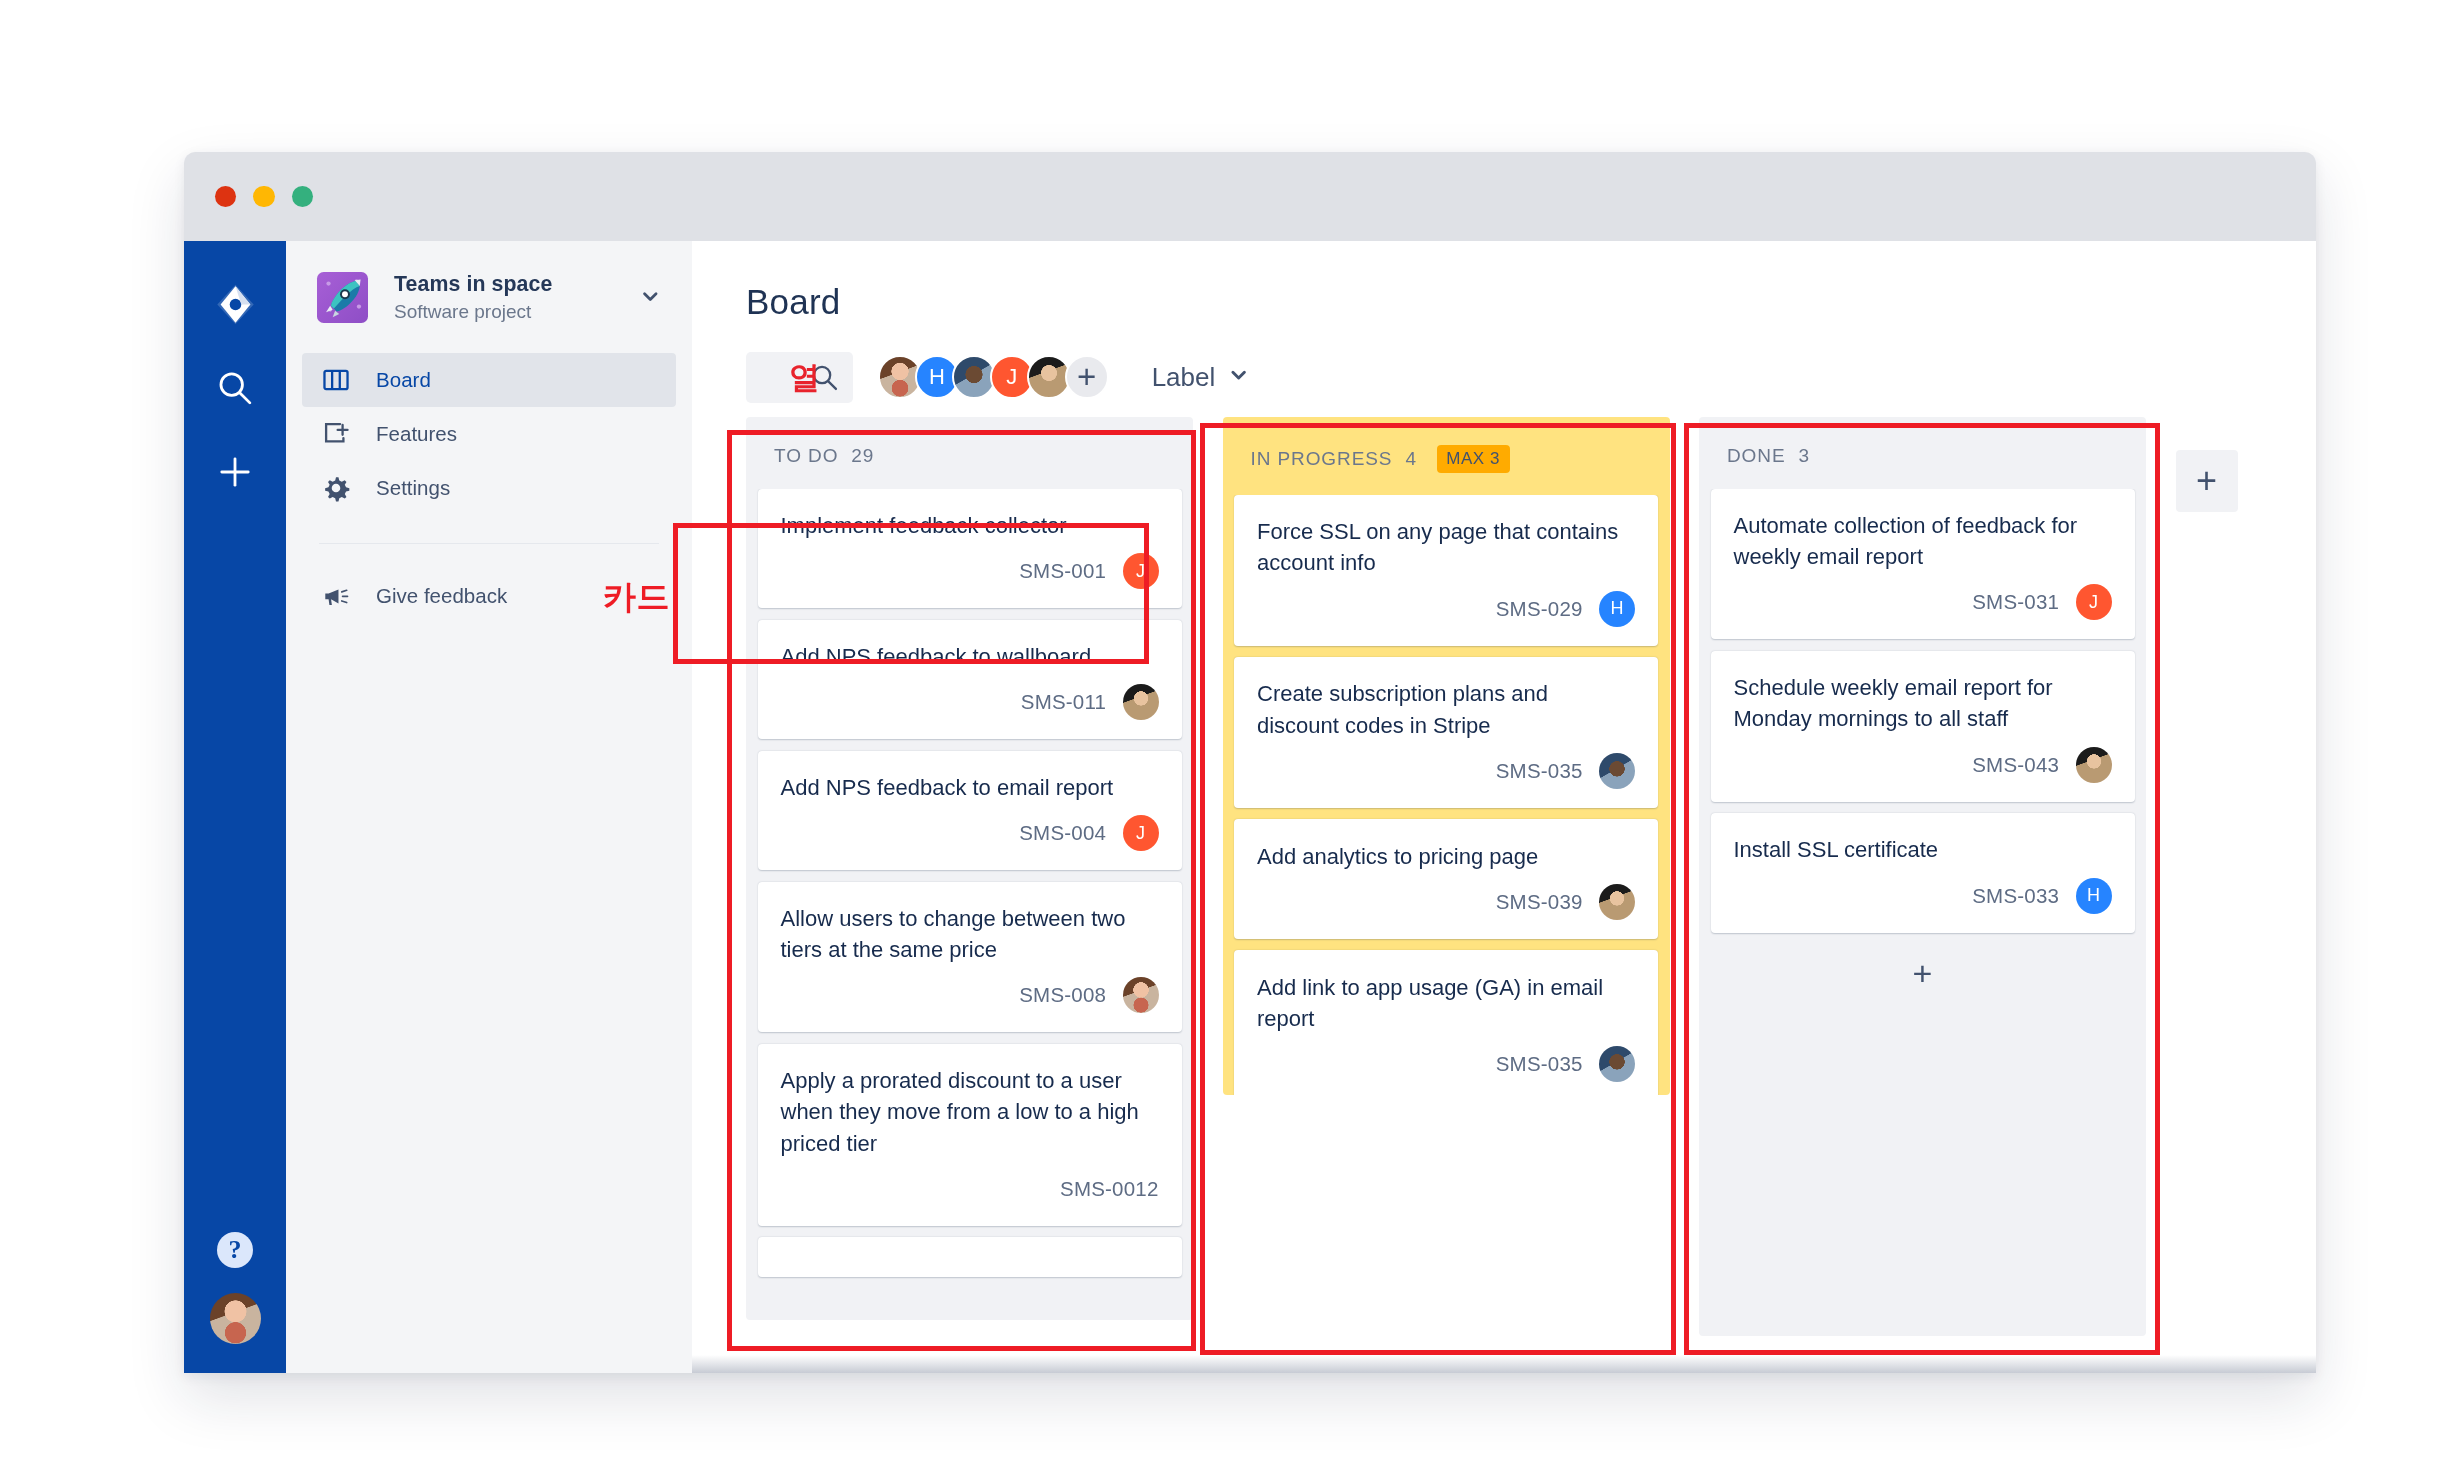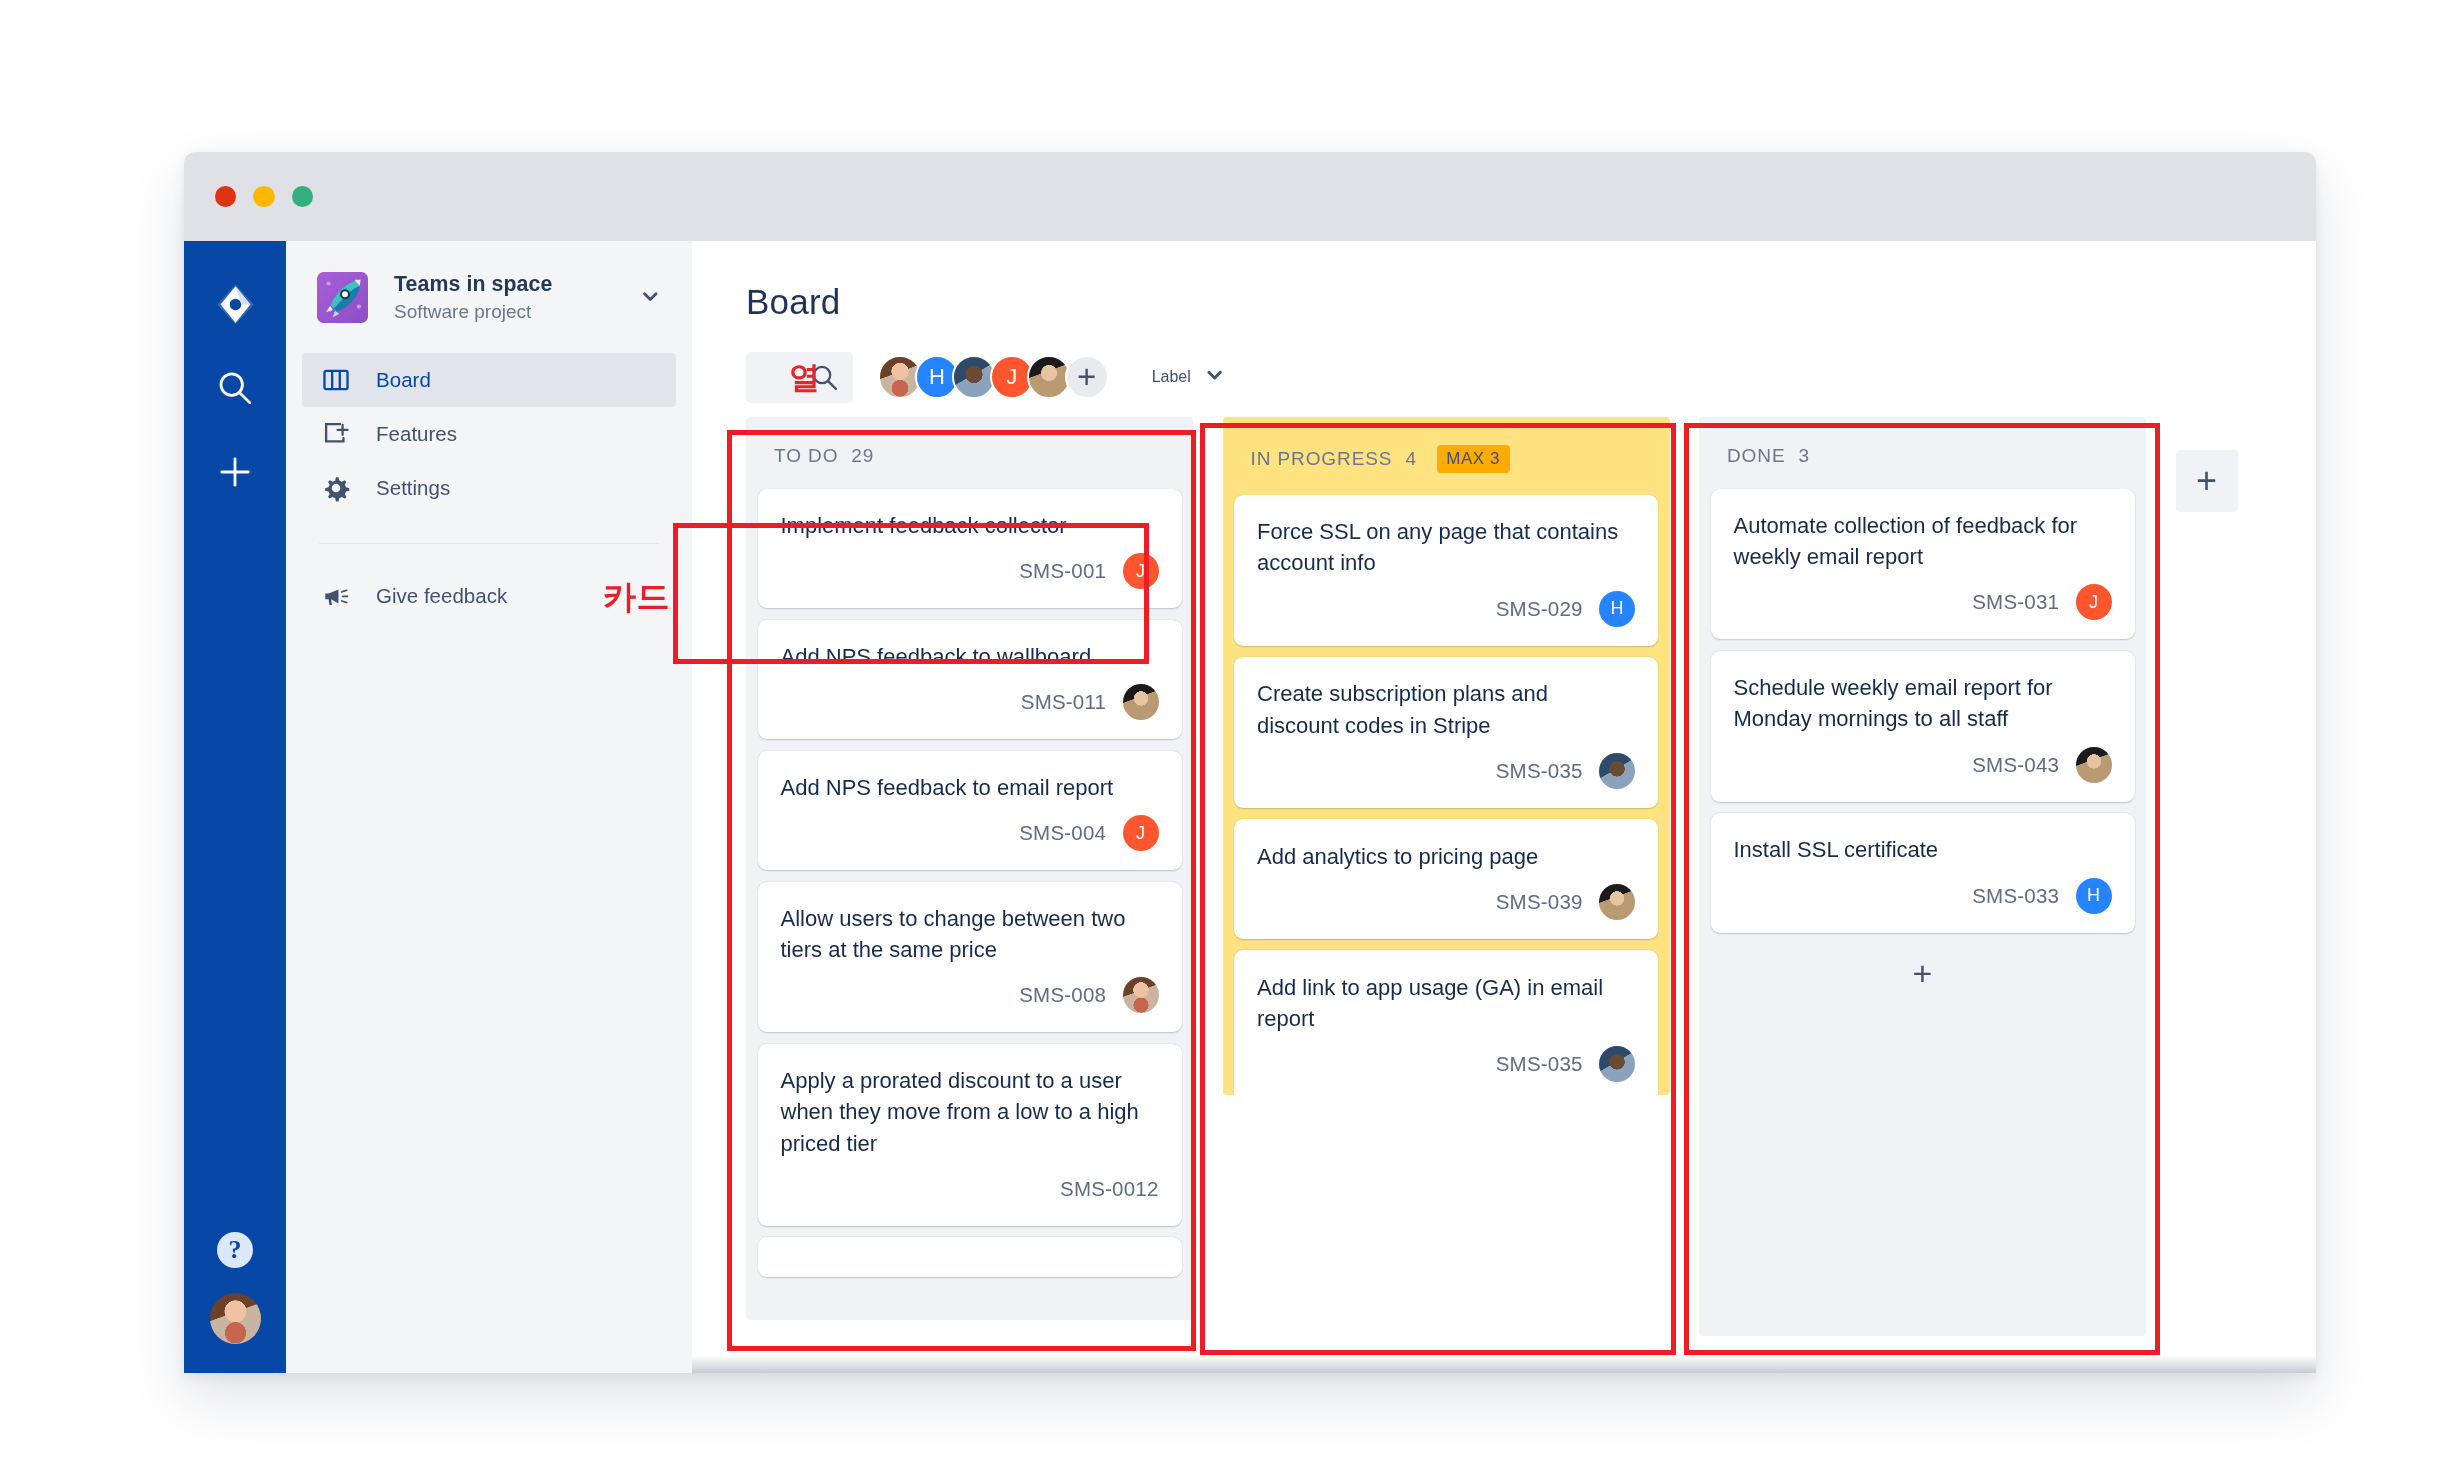--- a/index.html
+++ b/index.html
@@ -103,21 +103,21 @@
   .av {
     width: 44px; height: 44px; border-radius:50%;
     margin-left: -6.6px; border: 2.5px solid #fff;
     display:flex; align-items:center; justify-content:center;
     color:#fff; font-size:22px; overflow:hidden; flex-shrink:0;
   }
   .av:first-child { margin-left: 0; }
   .av.plus { background:#e9eaee; color:#42526e; font-size:33px; font-weight:300; }
   .label-dd {
     margin-left: 43px; display:flex; align-items:center;
-    font-size: 16px; color:#42526e; cursor:pointer;
+    font-size: 26px; color:#42526e; cursor:pointer;
   }
   .label-dd .chev { margin-left: 13px; }
 
   
   .columns {
     display:flex; align-items:flex-start;
     padding: 14.8px 0 0 54px; gap: 29.5px;
     position: relative;
   }
   .col {
@@ -135,21 +135,21 @@
     flex-shrink: 0;
   }
   .col-count { margin-left: 13px; color:#6b778c; }
   .max-badge {
     margin-left: 19.7px; background:#ffab00; color:#42526e;
     border-radius: 4.1px; padding: 4.1px 9.8px; font-size: 17px;
     letter-spacing: 0.5px; font-weight: 500;
   }
   .col-cards { padding: 0 11.5px 0 11.5px; overflow: hidden; }
   .card {
-    background:#fff; border-radius:9px;
+    background:#fff; border-radius:4px;
     box-shadow: 0 0.8px 1.6px rgba(9,30,66,0.22);
     padding: 21.3px 23px 18px 23px;
     margin-bottom: 11.5px;
   }
   .card-title { font-size: 22px; color:#172b4d; line-height: 1.42; }
   .card-foot {
     display:flex; align-items:center; justify-content:flex-end;
     margin-top: 11px; min-height: 38px;
   }
   .card-key { font-size: 20.5px; color:#5e6c84; letter-spacing:0.2px; }

